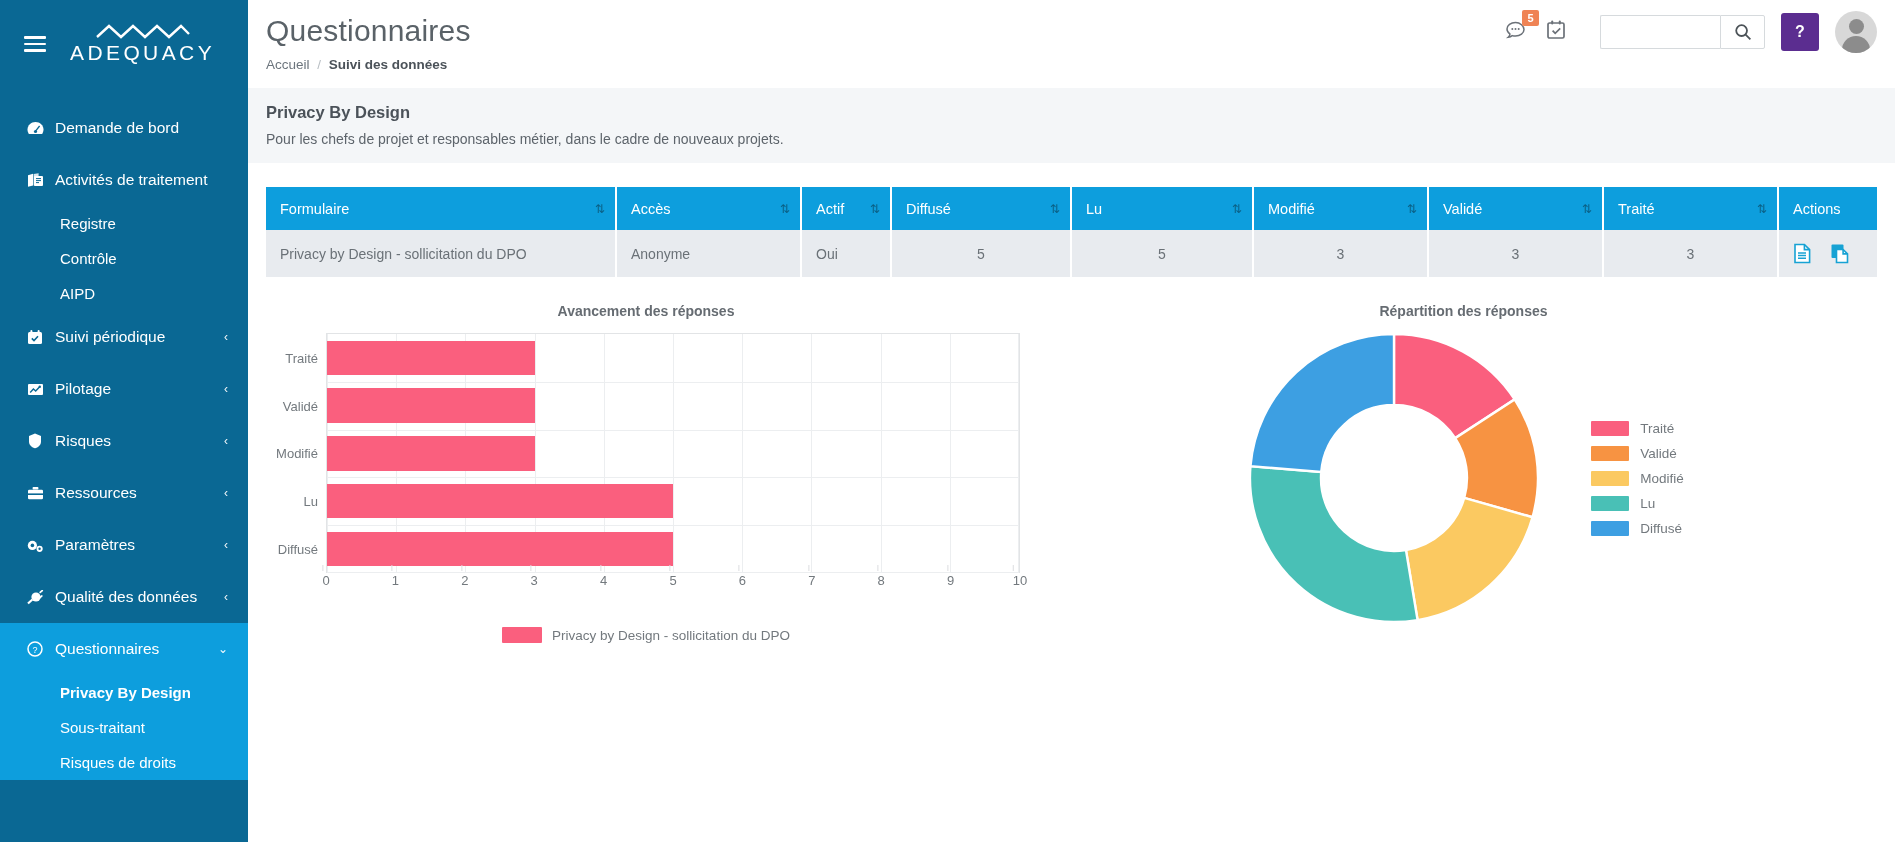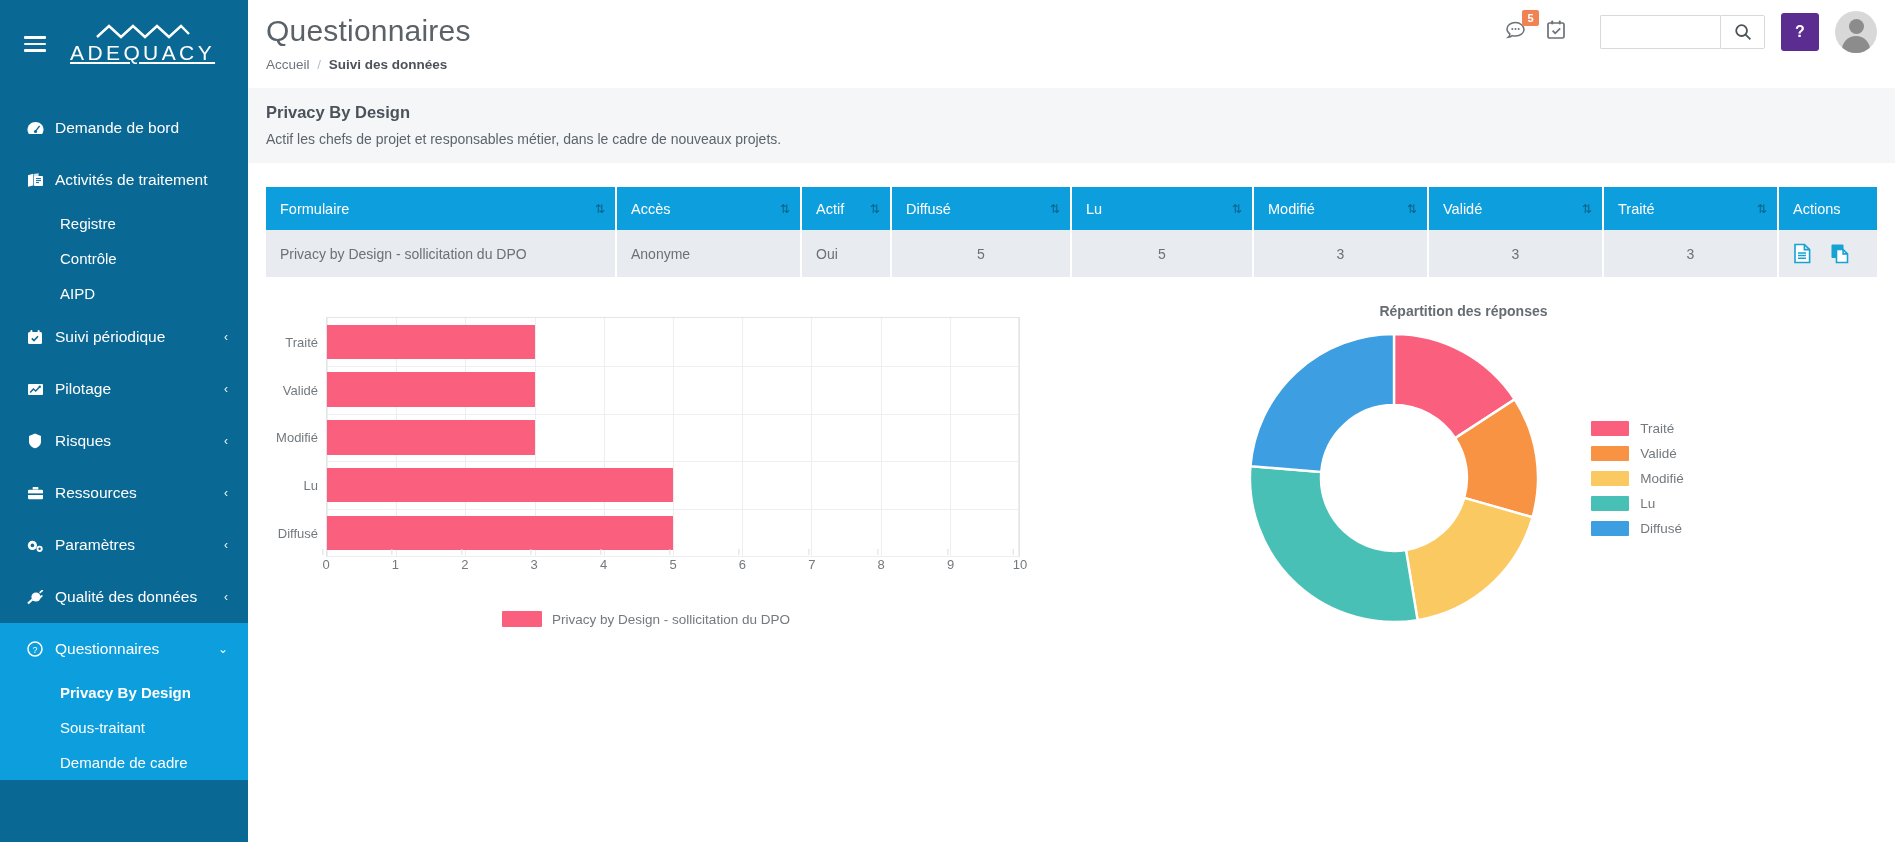--- a/index.html
+++ b/index.html
@@ -16,21 +16,21 @@
     width: 248px; min-width: 248px; height: 842px;
     background: #0a6894;
     color: #ffffff;
     position: relative;
     overflow: hidden;
   }
   .sb-top { height: 88px; display: flex; align-items: center; padding: 0 14px; }
   .hamburger { width: 26px; height: 22px; display: flex; flex-direction: column;
     justify-content: center; gap: 4px; cursor: pointer; margin-left: 10px; margin-right: 14px;}
   .hamburger span { display: block; height: 2.5px; background: #fff; border-radius: 1px; width: 22px;}
-  .brand { display: flex; flex-direction: column; align-items: center; margin-left: 6px; text-decoration: underline;}
+  .brand { display: flex; flex-direction: column; align-items: center; margin-left: 6px;}
   .brand svg { display: block; }
   .brand-word { font-size: 21px; letter-spacing: 3.4px; font-weight: 400; margin-top: 1px; }
 
   .sb-nav { margin-top: 14px; }
   .sb-item {
     display: flex; align-items: center;
     height: 52px; padding: 0 20px 0 24px;
     font-size: 15.5px; cursor: pointer; position: relative;
   }
   .sb-item .ic { width: 22px; display: inline-flex; justify-content: center; margin-right: 9px; font-size: 15px; }
@@ -289,21 +289,21 @@
             <svg width="16" height="16" viewBox="0 0 16 16">
                 <circle cx="8" cy="8" r="7" fill="none" stroke="#fff" stroke-width="1.5"></circle>
                 <text x="8" y="11.6" font-size="9" font-family="Liberation Sans, sans-serif" fill="#fff" text-anchor="middle">?</text>
               </svg>
           </span>
           <span class="lbl">Questionnaires</span>
           <span class="chev">⌄</span>
         </div>
         <div class="sb-sub current">Privacy By Design</div>
         <div class="sb-sub">Sous-traitant</div>
-        <div class="sb-sub">Demande de cadre</div>
+        <div class="sb-sub">Risques de droits</div>
       </div>
 
     </nav>
   </aside>
 
   <section class="main">
 
     <div class="topbar">
       <div class="titleblock">
         <h1 class="page-title">Questionnaires</h1>
@@ -349,21 +349,21 @@
 
         <div class="avatar">
           <span class="head"></span>
           <span class="body"></span>
         </div>
       </div>
     </div>
 
     <div class="descband">
       <div class="desc-title">Privacy By Design</div>
-      <div class="desc-text">Actif les chefs de projet et responsables métier, dans le cadre de nouveaux projets.</div>
+      <div class="desc-text">Pour les chefs de projet et responsables métier, dans le cadre de nouveaux projets.</div>
     </div>
 
     <div class="tablewrap">
       <table class="q">
         <colgroup>
           <col style="width:350px">
             <col style="width:185px">
             <col style="width:90px">
           <col style="width:180px">
             <col style="width:182px">
@@ -440,20 +440,21 @@
               </div>
             </td>
           </tr>
         </tbody>
       </table>
     </div>
 
     <div class="charts">
 
       <div class="chart-left">
+        <div class="chart-title">Avancement des réponses</div>
 
         <div class="bars-area">
           <div class="plot">
 
             <div class="vgrid" style="left:0%"></div>
             <div class="vgrid" style="left:10%"></div>
             <div class="vgrid" style="left:20%"></div>
             <div class="vgrid" style="left:30%"></div>
             <div class="vgrid" style="left:40%"></div>
             <div class="vgrid" style="left:50%"></div>

